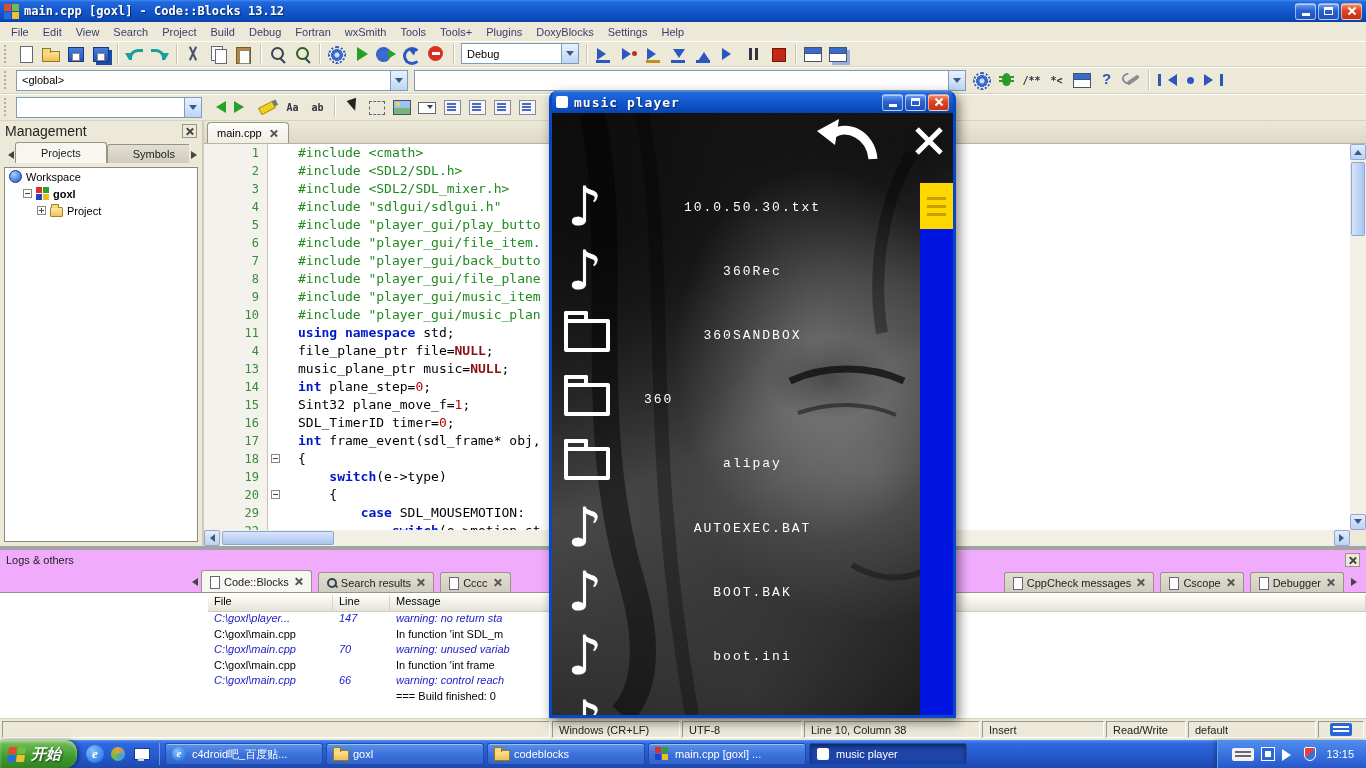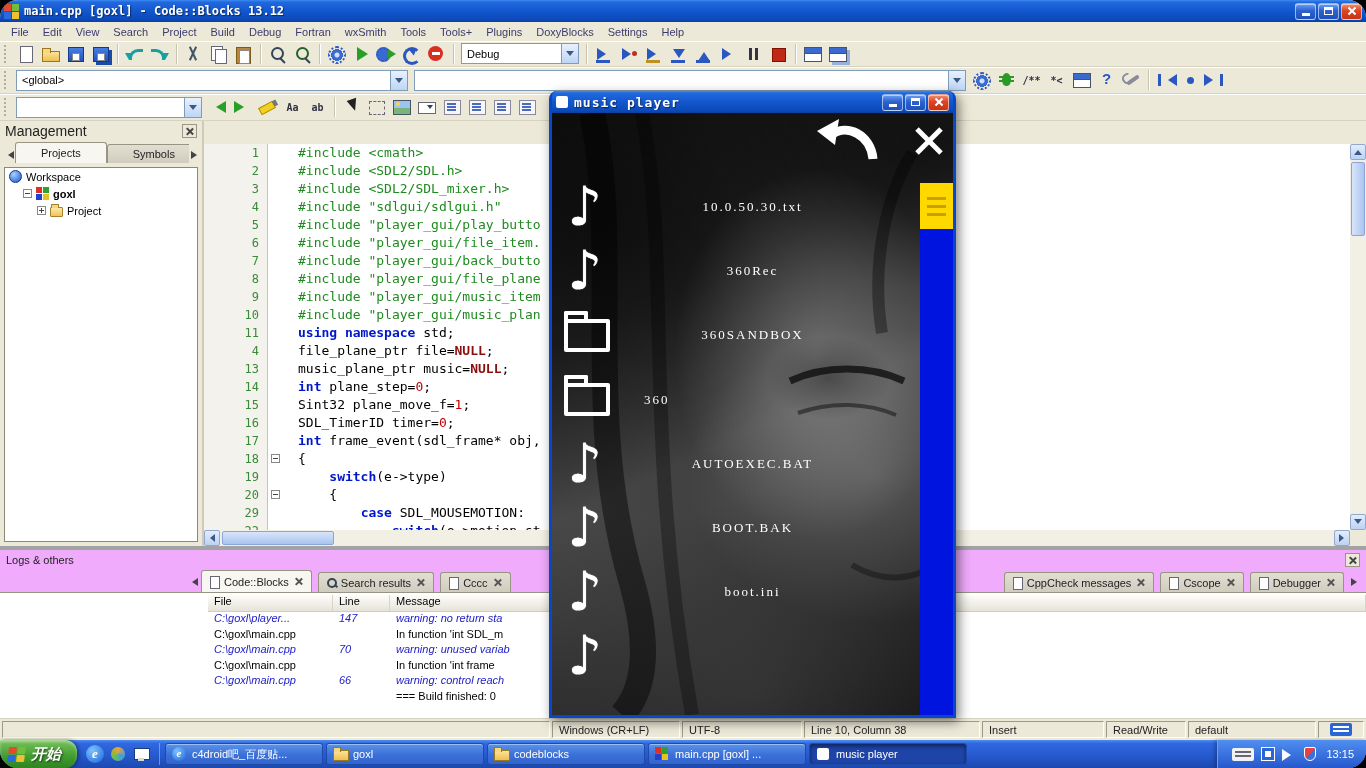--- a/index.html
+++ b/index.html
@@ -1,17 +1,17 @@
 <!DOCTYPE html>
 <html><head>
 <meta charset="utf-8">
 <style>
 *{margin:0;padding:0;box-sizing:border-box;}
 body{background:#000;font-family:"Liberation Sans",sans-serif;}
-#screen{position:relative;width:1366px;height:768px;background:#ece9d8;overflow:hidden;border-radius:18px;}
+#screen{position:relative;width:1366px;height:768px;background:#ece9d8;overflow:hidden;}
 
 
 #titlebar{position:absolute;left:0;top:0;width:1366px;height:22px;
  background:linear-gradient(180deg,#3d8bf2 0%,#2268dd 10%,#1459d0 45%,#0b49b8 90%,#0a3f9e 100%);
  display:flex;align-items:center;gap:5px;padding:0 4px;z-index:5;}
 .app-ico{width:15px;height:15px;display:grid;grid-template-columns:7px 7px;grid-template-rows:7px 7px;gap:1px;}
 .app-ico i:nth-child(1){background:#e34a30;}.app-ico i:nth-child(2){background:#6fbf3c;}
 .app-ico i:nth-child(3){background:#2a6ae0;}.app-ico i:nth-child(4){background:#f0c030;}
 .tbar-text{color:#fff;font-weight:bold;font-size:12px;font-family:"DejaVu Sans Mono",monospace;
  text-shadow:1px 1px 1px rgba(0,0,0,.5);flex:1;white-space:nowrap;overflow:hidden;}
@@ -224,21 +224,21 @@
 #p-menu{position:absolute;right:0;top:70px;width:33px;height:46px;background:#ffd800;display:flex;
  flex-direction:column;justify-content:center;gap:5px;align-items:center;z-index:2;}
 #p-menu i{display:block;width:19px;height:3px;background:#c8a000;}
 #p-list{position:absolute;left:0;top:62px;right:0;bottom:0;overflow:hidden;}
 .p-row{height:64.2px;display:flex;align-items:center;position:relative;}
 .p-note{font-family:"DejaVu Sans",sans-serif;font-size:54px;color:#fff;margin-left:6px;width:54px;
  text-align:center;line-height:58px;text-shadow:0 0 1px #fff;}
 .p-folder{width:46px;height:33px;border:4px solid #fff;border-radius:2px;margin-left:12px;position:relative;}
 .p-folder::before{content:"";position:absolute;top:-12px;left:-4px;width:16px;height:8px;border:4px solid #fff;border-bottom:none;border-radius:2px 2px 0 0;}
 .p-label{position:absolute;left:70px;right:70px;text-align:center;color:#fff;
- font-family:Liberation Serif, serif;font-size:13px;letter-spacing:2px;white-space:nowrap;}
+ font-family:Liberation Mono, monospace;font-size:13px;letter-spacing:2px;white-space:nowrap;}
 .p-label.left{text-align:left;padding-left:22px;}
 
 
 #taskbar{position:absolute;left:0;top:740px;width:1366px;height:28px;z-index:60;
  background:linear-gradient(#4f8ef0 0%,#3068e0 12%,#2558cc 60%,#1c48b0 100%);display:flex;align-items:center;}
 #startbtn{height:28px;background:linear-gradient(#7ac25e,#3f9c2e 60%,#2f8420);border-radius:0 12px 12px 0;
  display:flex;align-items:center;gap:6px;padding:0 16px 0 8px;box-shadow:inset 0 2px 3px rgba(255,255,255,.4),2px 0 4px rgba(0,0,0,.4);}
 .winflag{width:17px;height:15px;display:grid;grid-template-columns:8px 8px;grid-template-rows:7px 7px;gap:1px;transform:skewX(-8deg);}
 .winflag i{border-radius:1px;}
 .winflag i:nth-child(1){background:#e34a30;}.winflag i:nth-child(2){background:#6fbf3c;}
@@ -450,20 +450,26 @@
         </div>
         <div class="trow" style="padding-left: 32px;">
           <span class="expander plus"></span>
           <span class="tic tic-folder"></span>
           <span class="tlabel">Project</span>
         </div>
       </div>
   </div>
 
   <div id="editor">
+    <div id="tabbar">
+      <span class="etab">
+        <span>main.cpp</span>
+        <span class="xg"></span>
+      </span>
+    </div>
     <div id="code-area">
         <div class="cline"><span class="ln">1</span><span class="fold"></span><span class="code"><span class="sg-pp">#include &lt;cmath&gt;</span></span></div>
         <div class="cline"><span class="ln">2</span><span class="fold"></span><span class="code"><span class="sg-pp">#include &lt;SDL2/SDL.h&gt;</span></span></div>
         <div class="cline"><span class="ln">3</span><span class="fold"></span><span class="code"><span class="sg-pp">#include &lt;SDL2/SDL_mixer.h&gt;</span></span></div>
         <div class="cline"><span class="ln">4</span><span class="fold"></span><span class="code"><span class="sg-pp">#include "sdlgui/sdlgui.h"</span></span></div>
         <div class="cline"><span class="ln">5</span><span class="fold"></span><span class="code"><span class="sg-pp">#include "player_gui/play_butto</span></span></div>
         <div class="cline"><span class="ln">6</span><span class="fold"></span><span class="code"><span class="sg-pp">#include "player_gui/file_item.</span></span></div>
         <div class="cline"><span class="ln">7</span><span class="fold"></span><span class="code"><span class="sg-pp">#include "player_gui/back_butto</span></span></div>
         <div class="cline"><span class="ln">8</span><span class="fold"></span><span class="code"><span class="sg-pp">#include "player_gui/file_plane</span></span></div>
         <div class="cline"><span class="ln">9</span><span class="fold"></span><span class="code"><span class="sg-pp">#include "player_gui/music_item</span></span></div>
@@ -669,20 +675,24 @@
           </div>
           <div class="p-row">
             <span class="p-folder"></span>
             <span class="p-label">360SANDBOX</span>
           </div>
           <div class="p-row">
             <span class="p-folder"></span>
             <span class="p-label left">360</span>
           </div>
           <div class="p-row">
+            <span class="p-folder"></span>
+            <span class="p-label">alipay</span>
+          </div>
+          <div class="p-row">
             <span class="p-note">♪</span>
             <span class="p-label">AUTOEXEC.BAT</span>
           </div>
           <div class="p-row">
             <span class="p-note">♪</span>
             <span class="p-label">BOOT.BAK</span>
           </div>
           <div class="p-row">
             <span class="p-note">♪</span>
             <span class="p-label">boot.ini</span>

